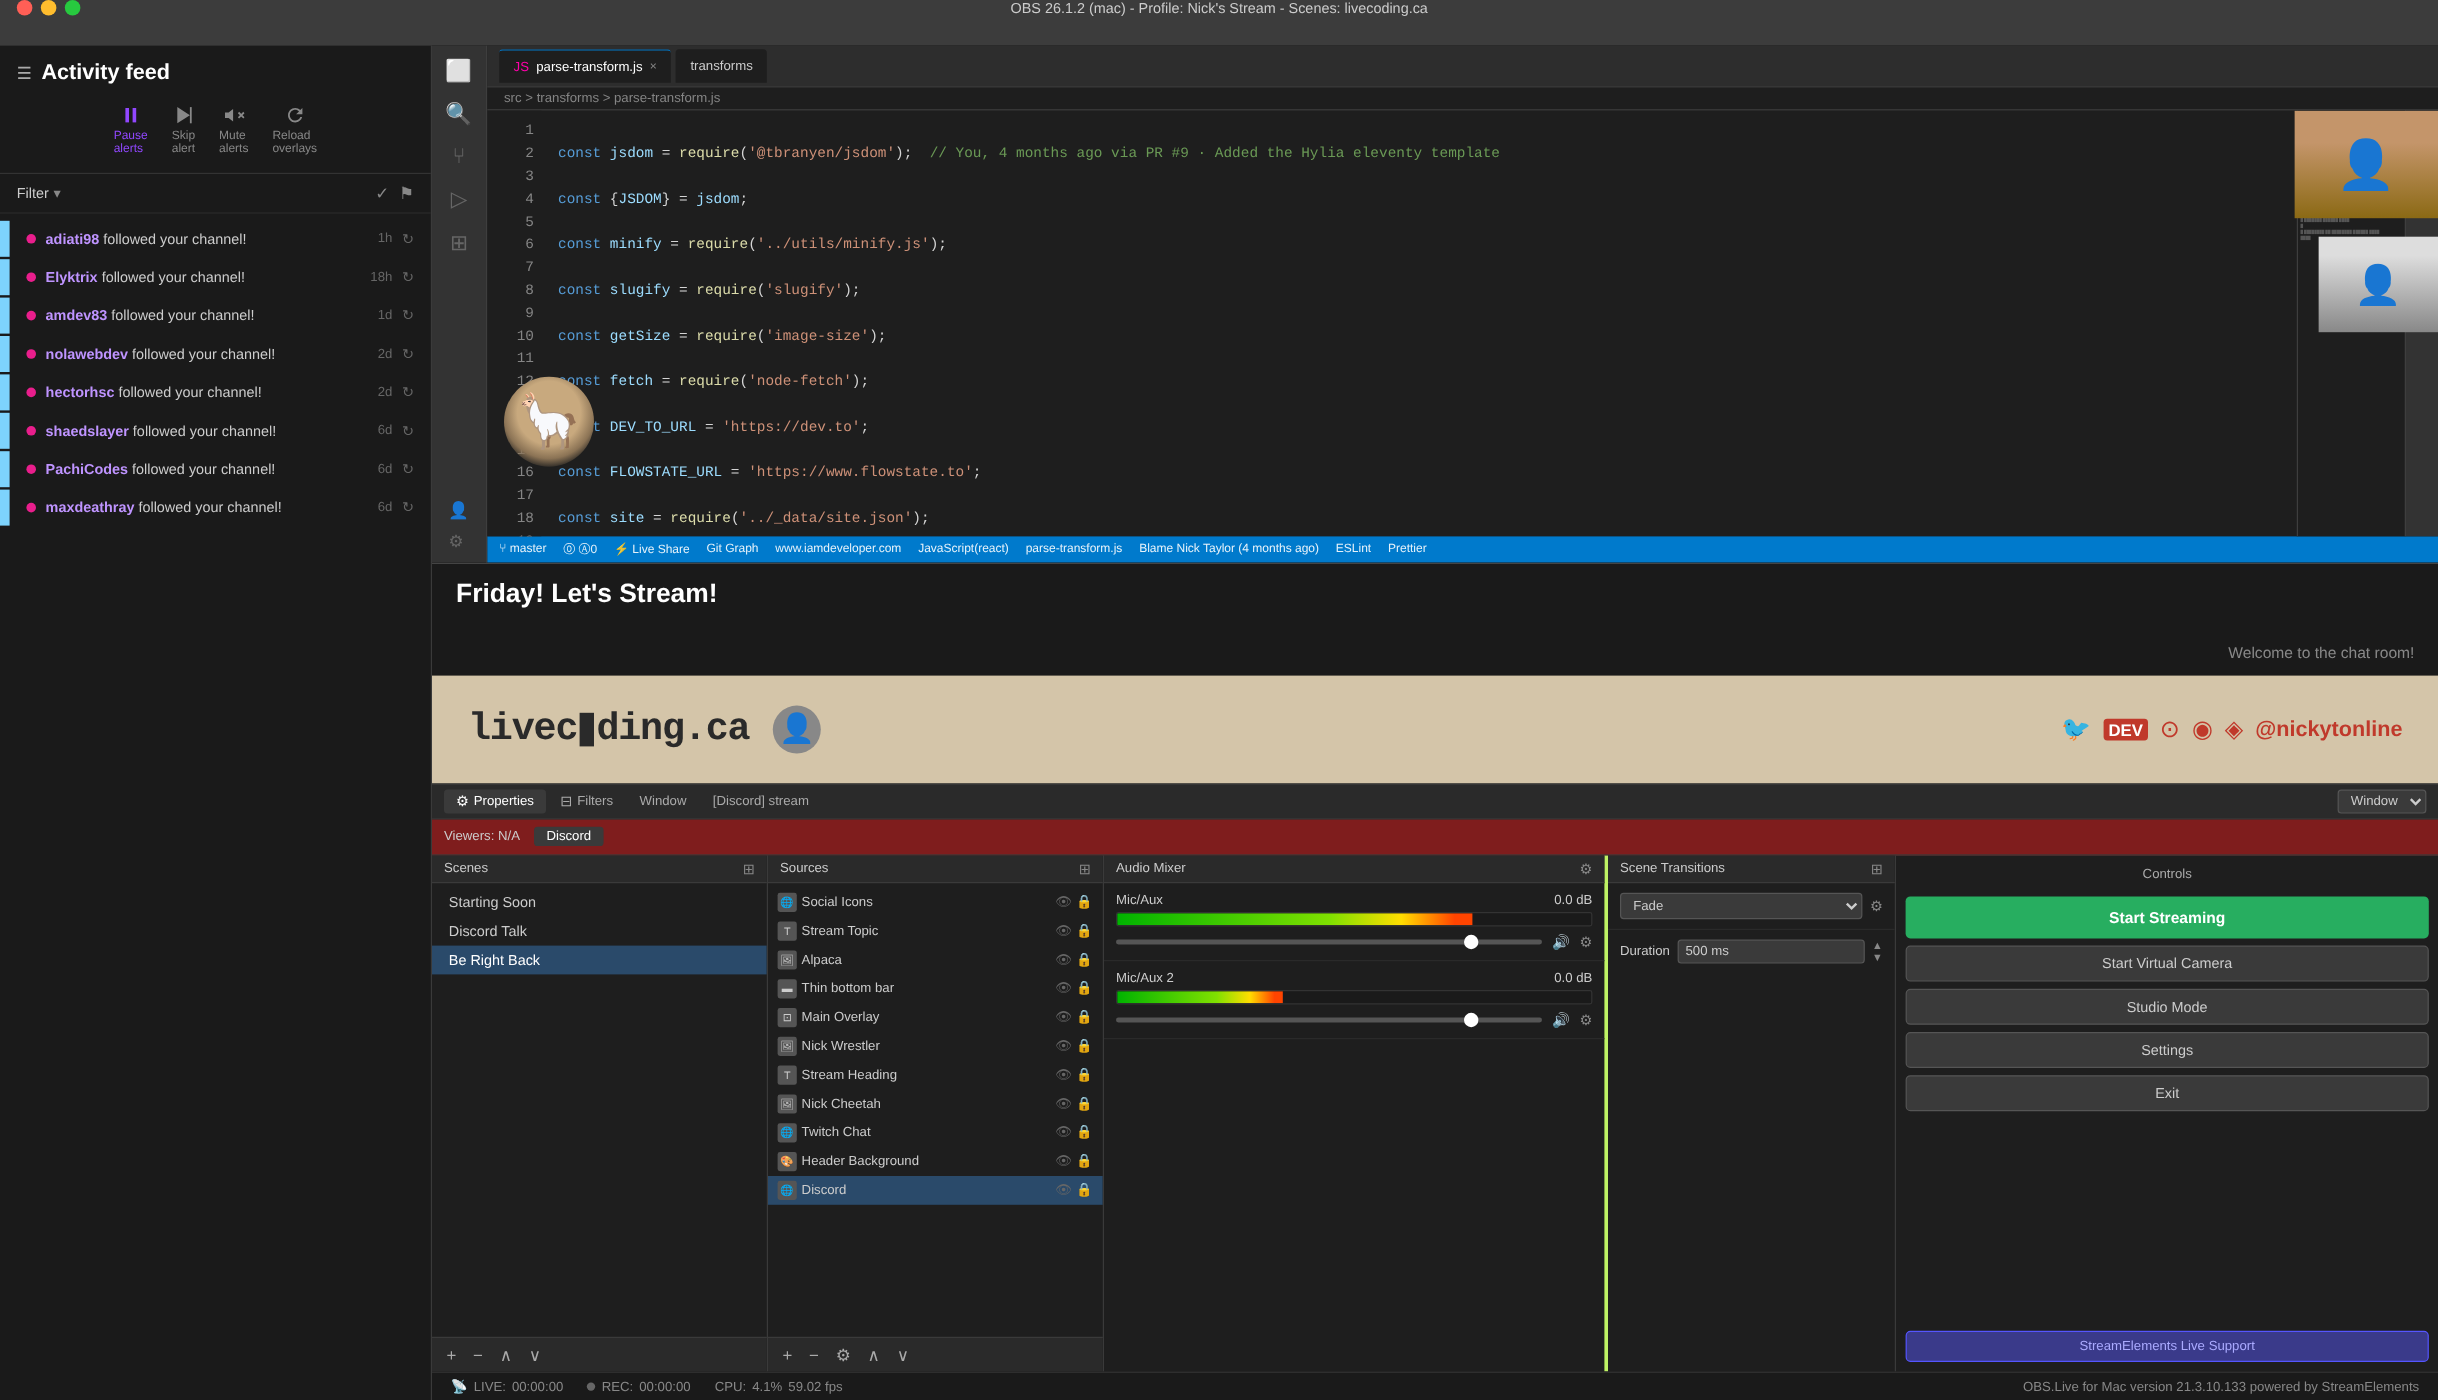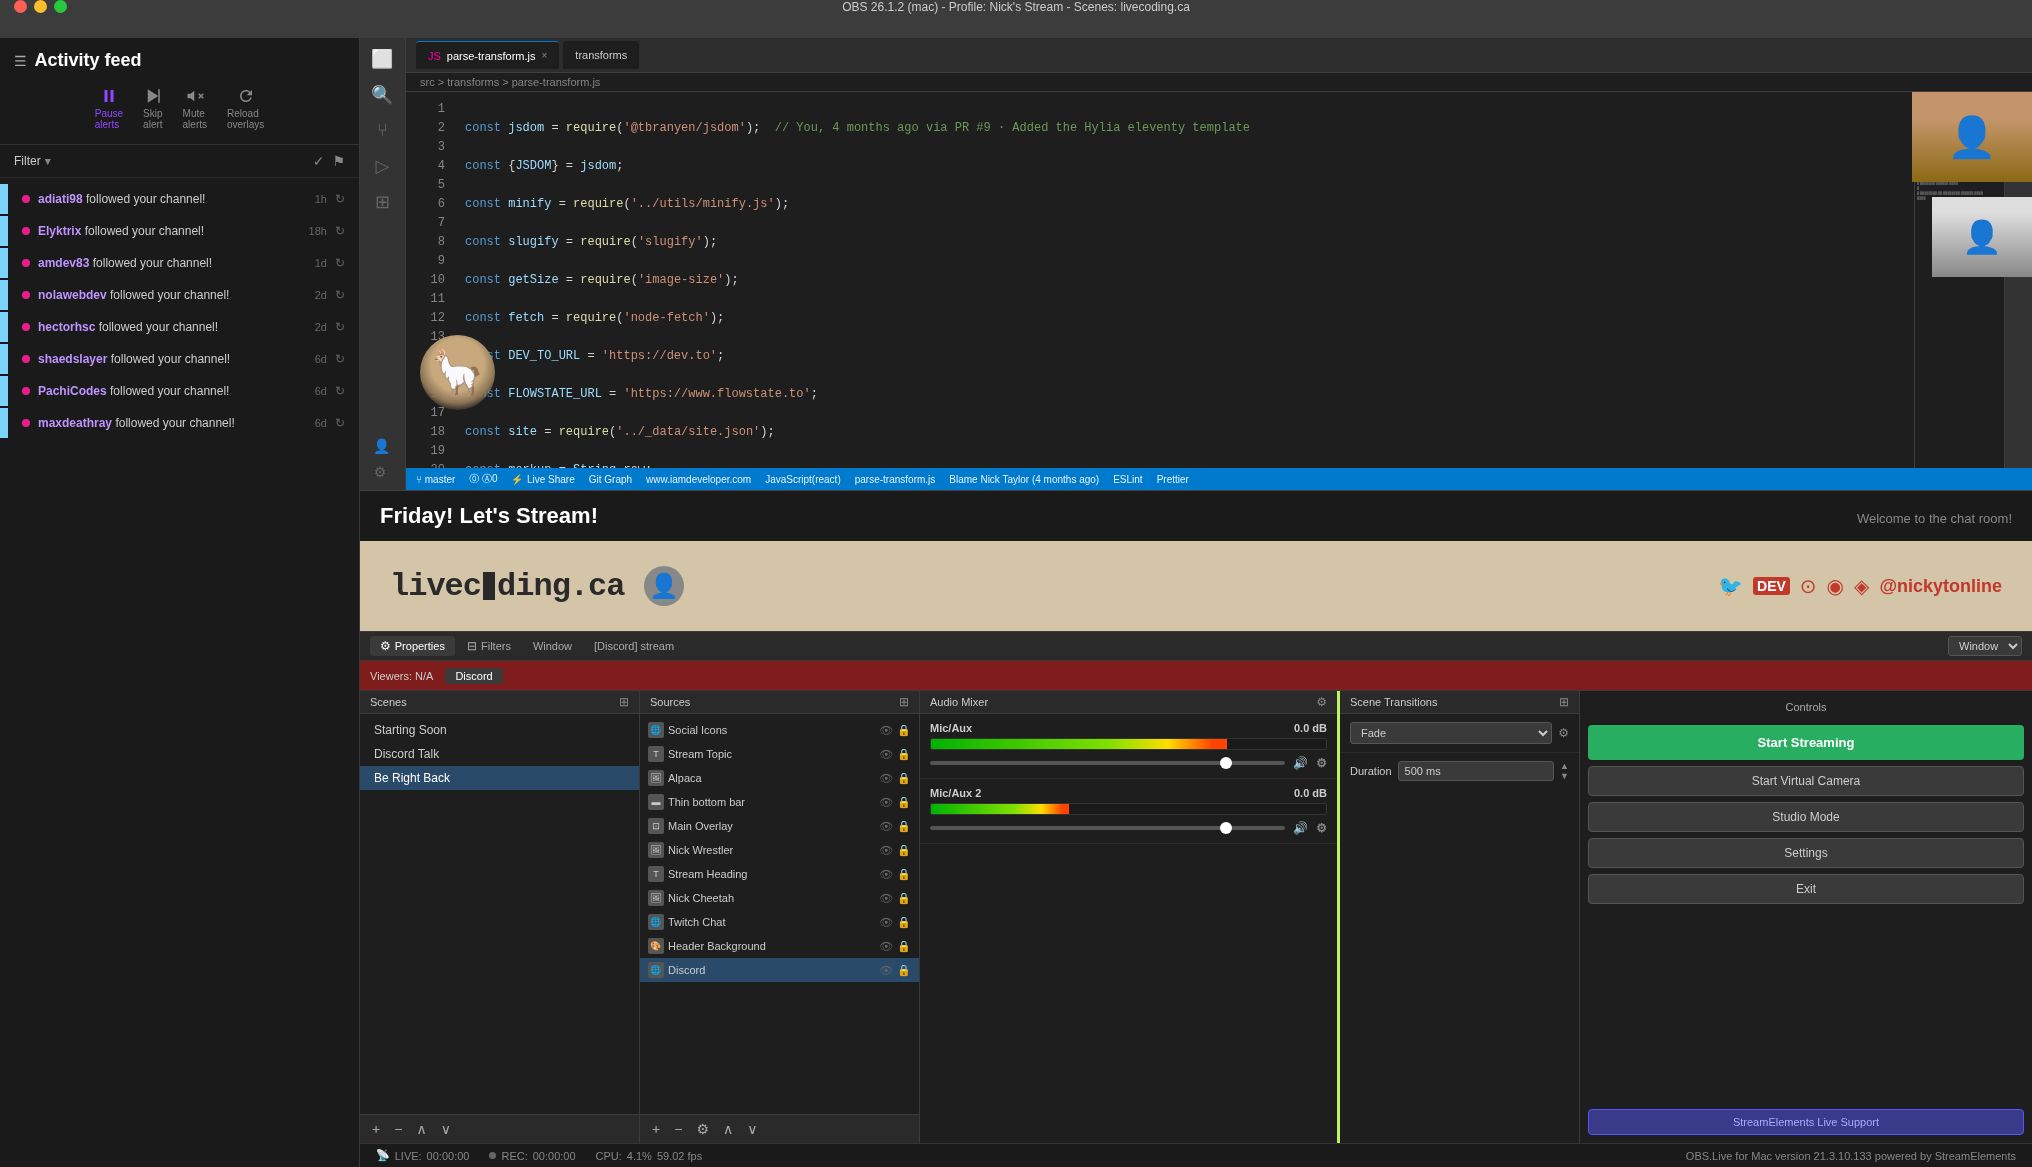--- a/index.html
+++ b/index.html
@@ -334,20 +334,21 @@
     .statusbar-item { opacity: 0.9; }
 
     
     .stream-title-bar {
       background: #1a1a1a;
       border-top: 1px solid #444;
       padding: 12px 20px;
       display: flex;
       align-items: baseline;
       gap: 28px;
+      flex-direction: column;
     }
     .stream-title {
       color: #fff;
       font-size: 22px;
       font-weight: 700;
     }
     .welcome-text {
       color: #888;
       font-size: 13px;
       margin-left: auto;
@@ -526,21 +527,20 @@
     
     .audio-panel {
       width: 420px;
       border-right: 3px solid #bef264;
       display: flex;
       flex-direction: column;
     }
     .audio-channel {
       padding: 8px 10px;
       border-bottom: 1px solid #2a2a2a;
-      font-weight: bold;
     }
     .audio-channel-header {
       display: flex;
       align-items: center;
       justify-content: space-between;
       margin-bottom: 4px;
     }
     .audio-channel-name {
       color: #ccc;
       font-size: 11px;

